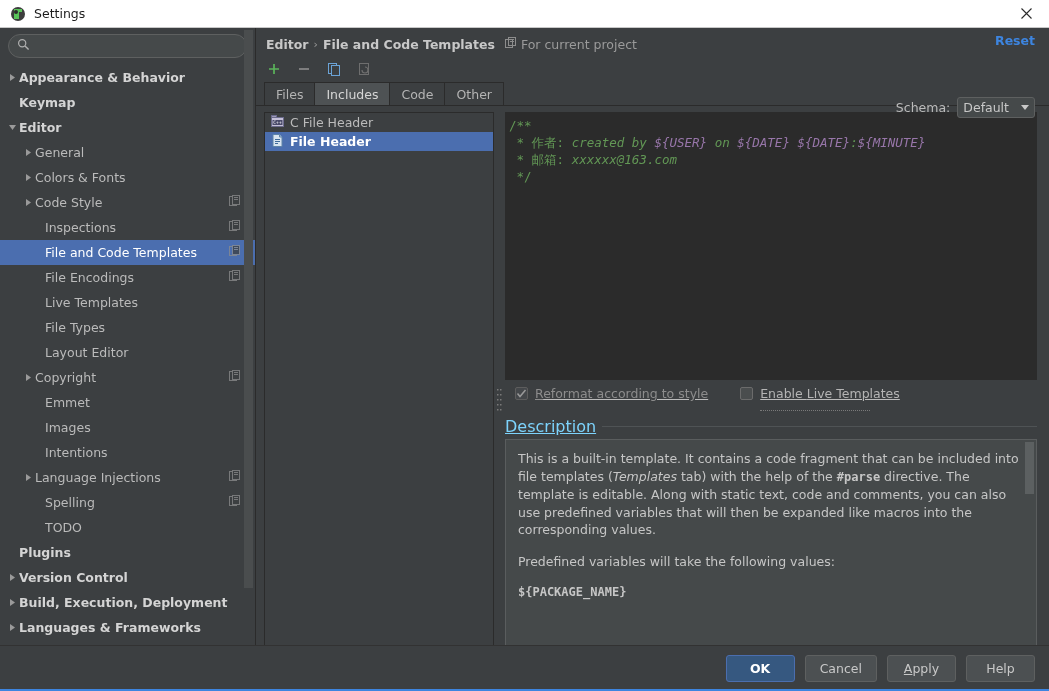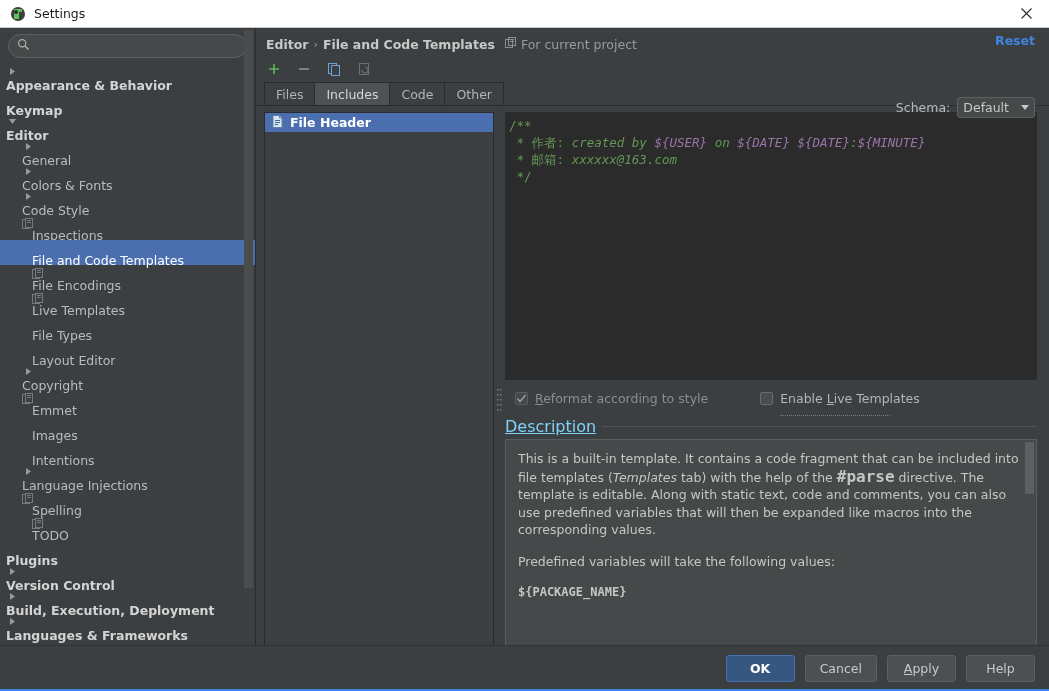--- a/index.html
+++ b/index.html
@@ -60,23 +60,23 @@
     border: 0; outline: 0; background: transparent;
     color: #bbbbbb; font-size: 12px; height: 20px;
     flex: 1 1 auto; margin-left: 5px;
     font-family: "DejaVu Sans", "Liberation Sans", sans-serif;
   }
   #tree {
     flex: 1 1 auto; overflow: hidden; position: relative;
     padding-top: 3px;
   }
   .tree-item {
-    height: 25px; display: flex; 
+    height: 25px; display: flex; align-items: center;
     padding-right: 14px; position: relative;
-    white-space: nowrap; cursor: default; flex-direction: column;
+    white-space: nowrap; cursor: default;
   }
   .tree-item .arrow {
     width: 13px; flex: 0 0 13px; display: flex;
     align-items: center; justify-content: center;
     color: #9a9a9a;
   }
   .tree-item .label { flex: 1 1 auto; font-size: 12.5px; }
   .tree-item.bold .label { font-weight: bold; color: #d4d4d4; }
   .tree-item .copyico { opacity: .75; flex: 0 0 12px; }
   .tree-item.selected { background: #4b6eaf; }
@@ -178,22 +178,22 @@
     font-family: "DejaVu Sans Mono", "Liberation Mono", monospace;
     font-size: 12.5px; line-height: 17px;
   }
   .code-line { white-space: pre; }
   .c-cmt { color: #629755; font-style: italic; }
   .c-cmt-plain { color: #629755; }
   .c-var { color: #9876aa; font-style: italic; }
   .c-cjk { color: #629755; font-style: normal; }
 
   #checks-row {
-    height: 30px; display: flex; align-items: center;
-    padding: 6px 0 0 10px; gap: 52px;
+    height: 30px; display: flex; align-items: flex-start;
+    padding: 6px 0 0 10px; gap: 32px; text-decoration: underline;
   }
   .chk { display: flex; align-items: center; gap: 7px; font-size: 12.5px; position: relative; }
   .chk .box {
     width: 13px; height: 13px; border: 1px solid #6b6b6b;
     background: #4a4d4e; border-radius: 2px;
     display: flex; align-items: center; justify-content: center;
   }
   .chk.disabled .box { background: #44474a; border-color: #5d5d5d; }
   .chk.disabled .lbl { color: #8c8c8c; }
   .chk .lbl { color: #b4b4b4; }
@@ -210,21 +210,21 @@
   #desc-legend-line { flex: 1 1 auto; height: 1px; background: #4f5355; }
   #desc-box {
     margin-top: 5px; flex: 1 1 auto;
     background: #45494a; border: 1px solid #5a5d5e;
     padding: 10px 14px 0 12px;
     position: relative; overflow: hidden;
     font-size: 12.5px; line-height: 17.5px; color: #c6c6c6;
   }
   #desc-box p { margin: 0 0 14px 0; }
   #desc-box .ital { font-style: italic; }
-  #desc-box .bld { font-weight: bold; font-family: "DejaVu Sans Mono","Liberation Mono",monospace; font-size: 16px; margin-top: 32px; }
+  #desc-box .bld { font-weight: bold; font-family: "DejaVu Sans Mono","Liberation Mono",monospace; font-size: 12px; margin-top: 32px; }
   #var-row { display: flex; }
   #var-row .vname {
     font-family: "DejaVu Sans Mono","Liberation Mono",monospace;
     font-weight: bold; font-size: 12px; width: 170px; flex: 0 0 170px;
   }
   #desc-scroll {
     position: absolute; right: 2px; top: 2px;
     width: 9px; height: 52px; background: #5c6061;
   }
 
@@ -529,20 +529,29 @@
           <span>Code</span>
         </span>
         <span class="tab">
           <span>Other</span>
         </span>
       </div>
 
     <div id="panes">
 
       <div id="list-pane">
+          <div class="list-item">
+            <span><svg width="13" height="13" viewBox="0 0 13 13">
+                <rect x="0.5" y="2.5" width="12" height="9" fill="#c5c0d8" stroke="#6b6b8c"></rect>
+                <rect x="1.5" y="5" width="10" height="5" fill="#4a4a6a"></rect>
+                <text x="6.5" y="9.3" font-size="4.6" fill="#ffffff" text-anchor="middle" font-family="monospace">C++</text>
+                <rect x="0.5" y="0.5" width="5" height="2" fill="#9d99b5" stroke="#6b6b8c"></rect>
+              </svg></span>
+            <span>C File Header</span>
+          </div>
           <div class="list-item selected">
             <span><svg width="13" height="13" viewBox="0 0 13 13">
                 <path d="M2 0.5 H8.5 L11 3 V12.5 H2 Z" fill="#d8e4f0" stroke="#5e83a8"></path>
                 <path d="M8.5 0.5 V3 H11" fill="#a9c3dd" stroke="#5e83a8"></path>
                 <path d="M4 5.5 H9 M4 7.5 H9 M4 9.5 H7" stroke="#3f6a99" stroke-width="1"></path>
               </svg></span>
             <span>File Header</span>
           </div>
         </div>
 

